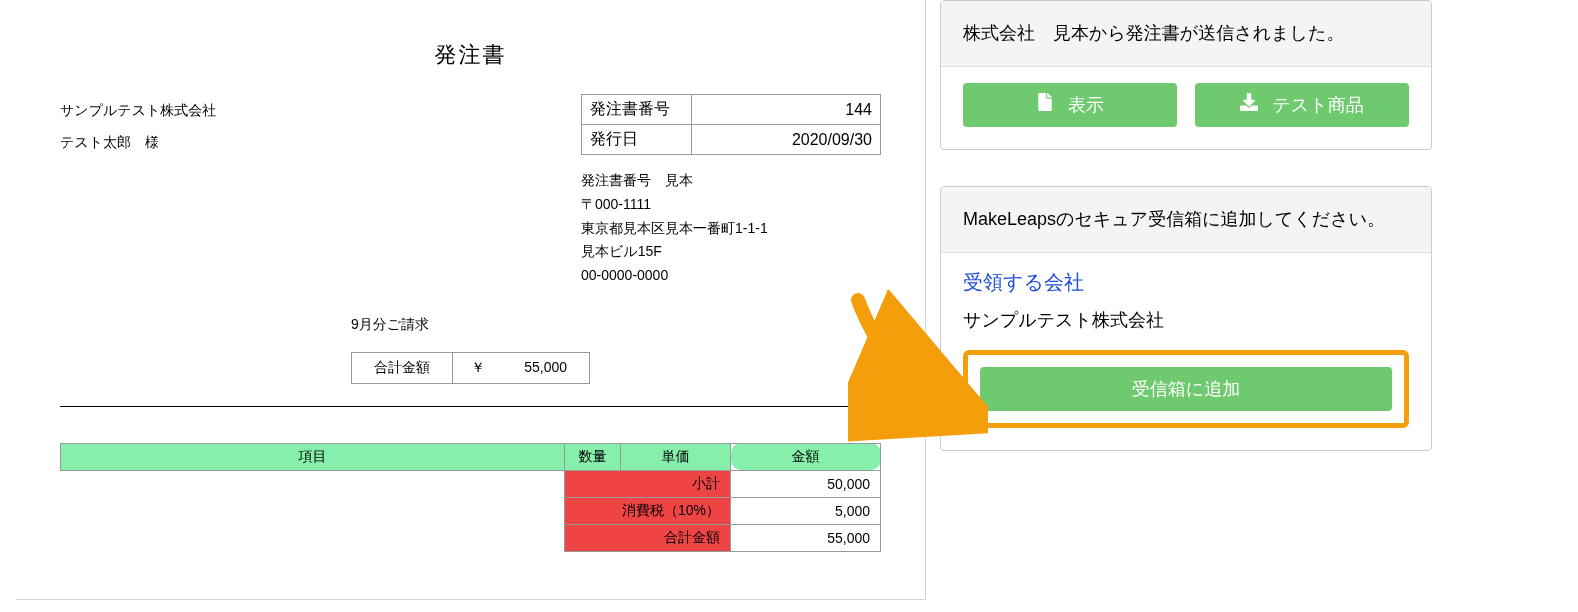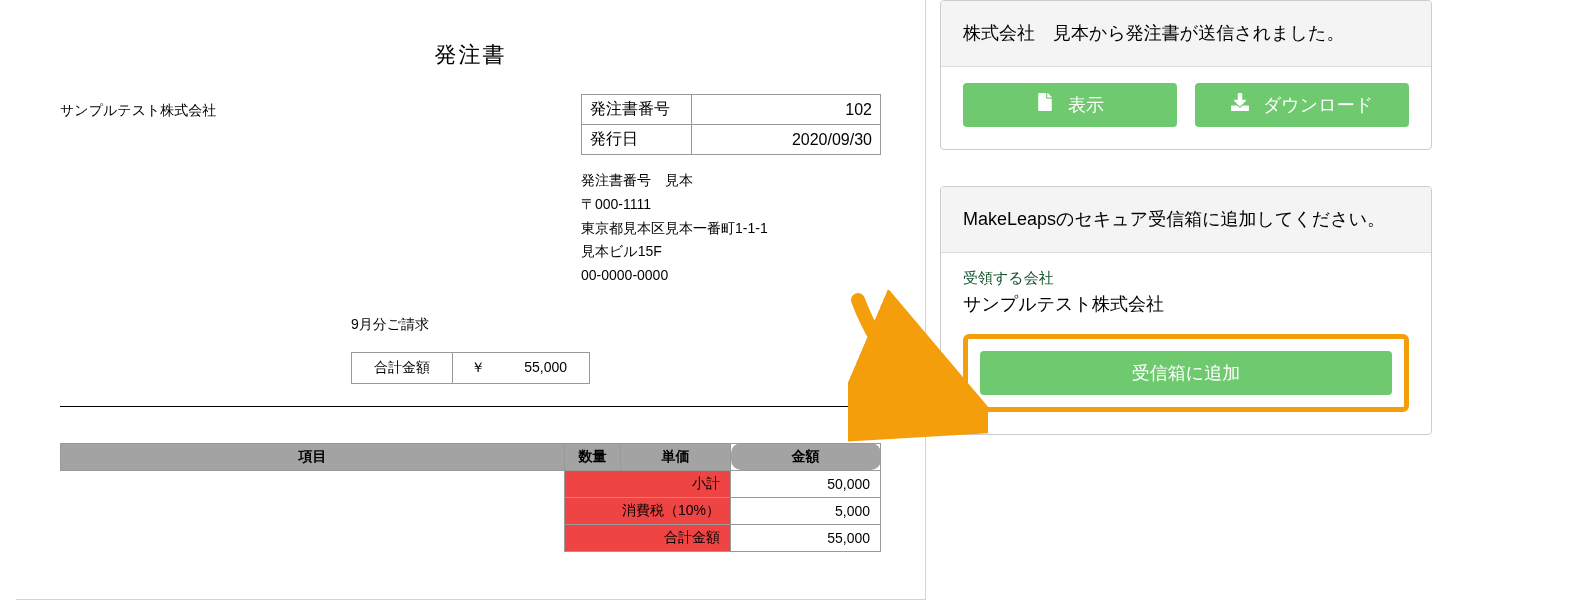--- a/index.html
+++ b/index.html
@@ -62,21 +62,21 @@
 
     .items-table {
       border-collapse: collapse;
       width: 100%;
       font-size: 14px;
     }
     .items-table th, .items-table td {
       border: 1px solid #999;
       padding: 4px 10px;
     }
-    .items-table th { background:#a3a3a3; font-weight:700;}
+    .items-table th { background:#86efac; font-weight:400;}
     .col-qty   { width: 56px; text-align:center;}
     .col-price { width: 110px; text-align:center;}
     .col-amt   { width: 150px; text-align:center;border-radius:10px;}
     .items-table td.num { text-align:right;}
     .items-table td.qty { text-align:right; border-right:1px dashed #999;}
     .summary-row td.lbl { text-align:right; background:#ef4444;}
     .summary-row td.noborder { border:none;}
 
     
     .side-col {
@@ -108,21 +108,21 @@
       border-radius:4px;
       font-size:18px;
       padding:10px 0;
       cursor:pointer;
       display:flex;
       align-items:center;
       justify-content:center;
       gap:14px;
     }
     .btn svg{width:18px;height:18px;fill:#fff;}
-    .muted { color:#14532d; font-size:15px; margin-bottom:4px;}
+    .muted { color:#1d4ed8; font-size:20px; margin-bottom:12px;}
     .company-name { font-size:18px; margin-bottom:18px;}
     .highlight-frame{
       border:5px solid #f59e0b;
       border-radius:6px;
       padding:12px;
     }
     .btn-full { width:100%; }
 
     
     .arrow {
@@ -135,27 +135,28 @@
 </head>
 <body>
 
 <div class="doc-panel">
 
   <h1 class="doc-title">発注書</h1>
 
   <div class="doc-head">
     <div class="doc-head-left">
       <div>サンプルテスト株式会社</div>
+      <div>テスト太郎　様</div>
     </div>
     <div class="doc-head-right">
       <table class="meta-table">
         <tbody>
             <tr>
           <td>発注書番号</td>
-          <td>102</td>
+          <td>144</td>
         </tr>
         <tr>
           <td>発行日</td>
           <td>2020/09/30</td>
         </tr>
       </tbody>
         </table>
       <div class="sender-block">
         <div>発注書番号　見本</div>
         <div>〒000-1111</div>
@@ -221,21 +222,21 @@
               </svg>
           </span>
           <span>表示</span>
         </button>
         <button class="btn">
           <span>
             <svg viewBox="0 0 512 512">
                 <path d="M216 0h80c13.3 0 24 10.7 24 24v168h87.7c17.8 0 26.7 21.5 14.1 34.1L269.7 378.3c-7.5 7.5-19.8 7.5-27.3 0L90.1 226.1c-12.6-12.6-3.7-34.1 14.1-34.1H192V24c0-13.3 10.7-24 24-24zM512 376v112c0 13.3-10.7 24-24 24H24c-13.3 0-24-10.7-24-24V376c0-13.3 10.7-24 24-24h146.7l49 49c20.1 20.1 52.5 20.1 72.6 0l49-49H488c13.3 0 24 10.7 24 24z"></path>
               </svg>
           </span>
-          <span>ダウンロード</span>
+          <span>テスト商品</span>
         </button>
       </div>
     </div>
   </div>
 
   <div class="panel">
     <div class="panel-head">MakeLeapsのセキュア受信箱に追加してください。</div>
     <div class="panel-body">
       <div class="muted">受領する会社</div>
       <div class="company-name">サンプルテスト株式会社</div>

